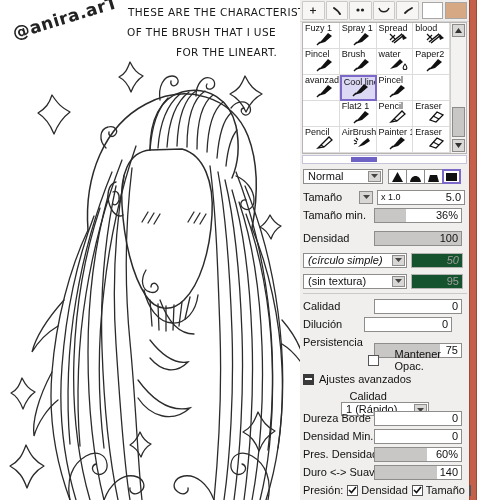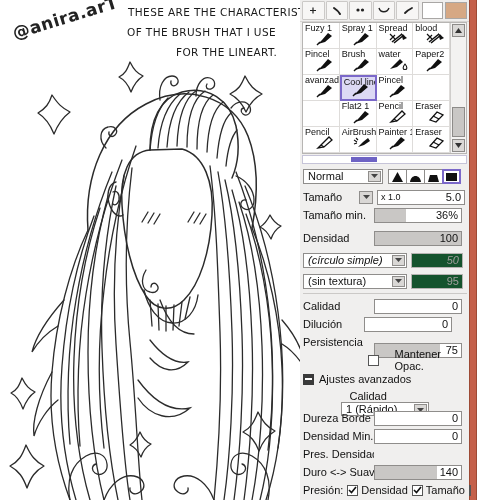--- a/index.html
+++ b/index.html
@@ -581,20 +581,24 @@
     <div class="row" style="top:428px;">
       <span class="lbl" style="width:71px;">Densidad Min.</span>
       <div class="sld" style="width:88px;">
         <span class="fill" style="width: 0%;"></span>
         <span class="val">0</span>
       </div>
     </div>
 
     <div class="row" style="top:446px;">
       <span class="lbl" style="width:71px; overflow:hidden; white-space:nowrap;">Pres. Densidad I</span>
+      <div class="sld" style="width:88px;">
+        <span class="fill" style="width: 60%;"></span>
+        <span class="val">60%</span>
+      </div>
     </div>
 
     <div class="row" style="top:464px;">
       <span class="lbl" style="width:71px; overflow:hidden; white-space:nowrap;">Duro &lt;-&gt; Suave</span>
       <div class="sld" style="width:88px;">
         <span class="fill" style="width: 72%;"></span>
         <span class="val">140</span>
       </div>
     </div>
 

